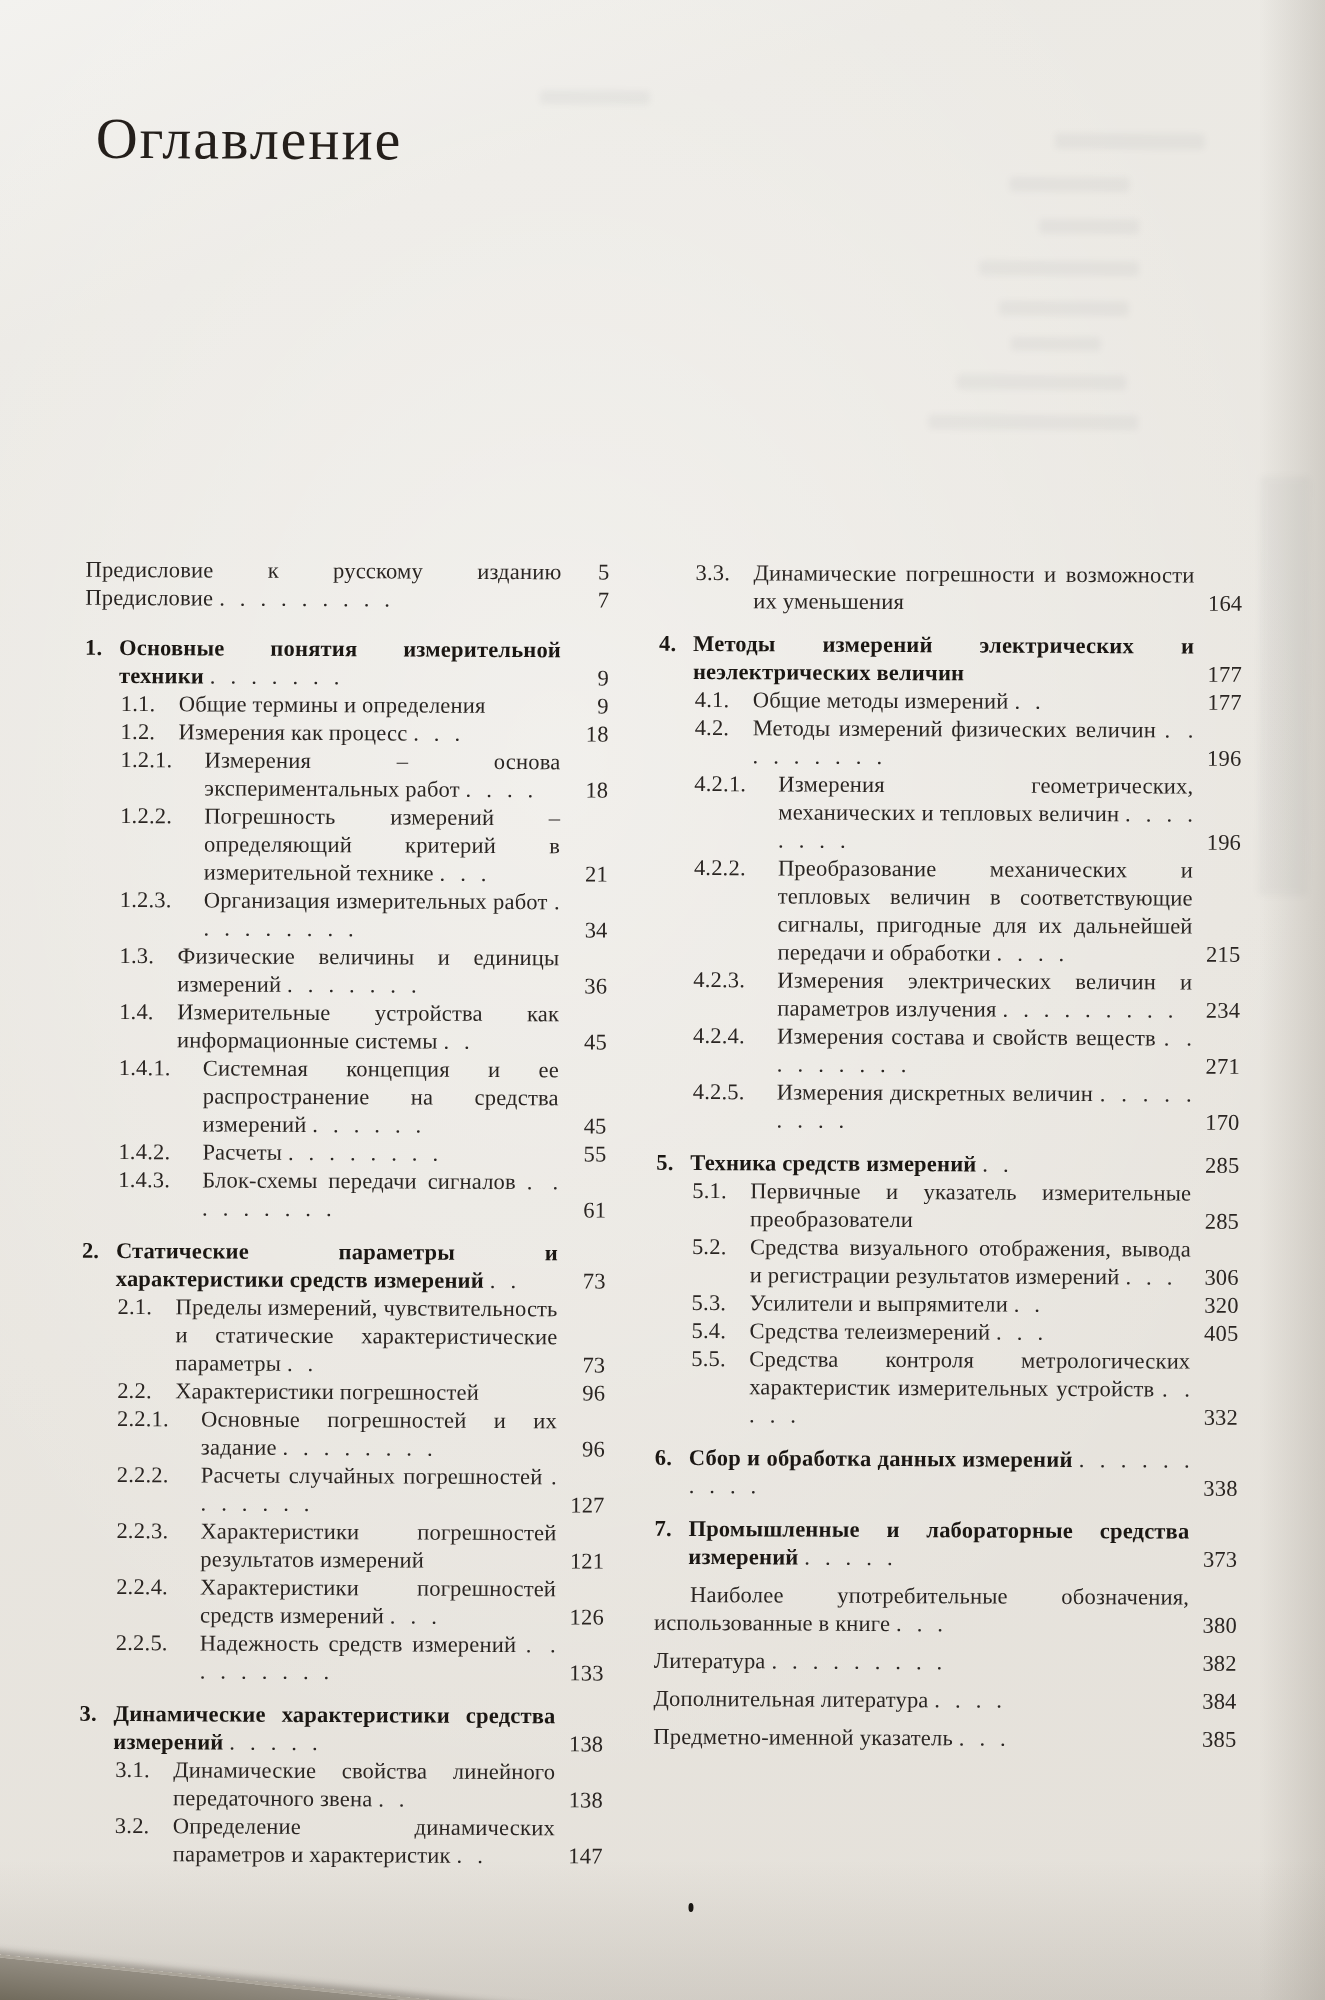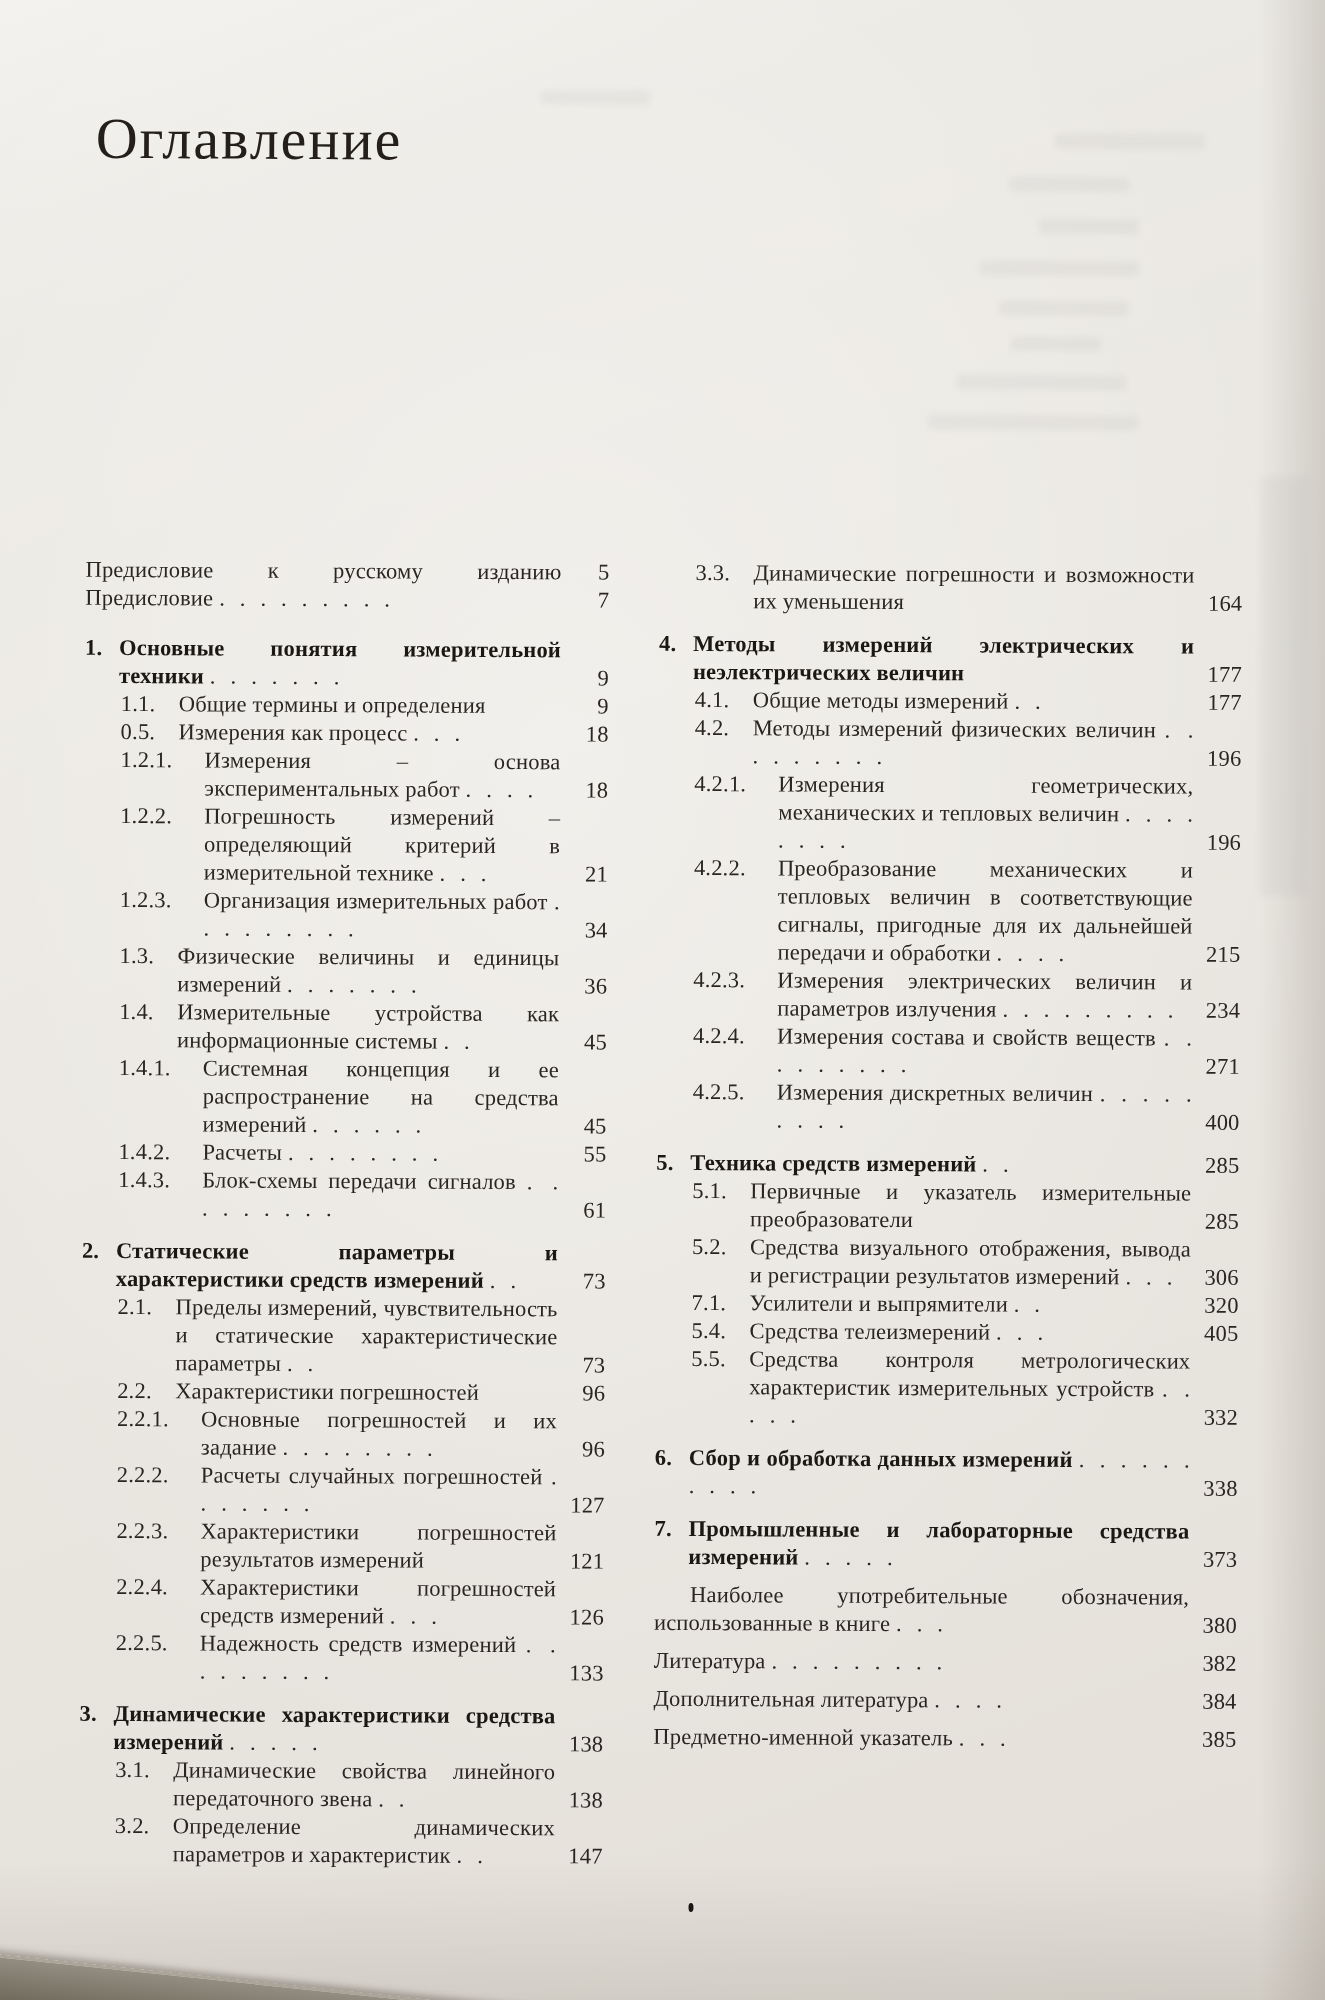--- a/index.html
+++ b/index.html
@@ -109,21 +109,21 @@
         <span class="num">1.</span>
         <span class="txt"><span>Основные понятия измерительной техники</span> <span class="dots"> . . . . . . .</span></span>
         <span class="pg">9</span>
       </div>
       <div class="entry lvl2">
         <span class="num">1.1.</span>
         <span class="txt"><span>Общие термины и определения</span></span>
         <span class="pg">9</span>
       </div>
       <div class="entry lvl2">
-        <span class="num">0.5.</span>
+        <span class="num">1.2.</span>
         <span class="txt"><span>Измерения как процесс</span> <span class="dots"> . . .</span></span>
         <span class="pg">18</span>
       </div>
       <div class="entry lvl3">
         <span class="num">1.2.1.</span>
         <span class="txt"><span>Измерения – основа экспериментальных работ</span> <span class="dots"> . . . .</span></span>
         <span class="pg">18</span>
       </div>
       <div class="entry lvl3">
         <span class="num">1.2.2.</span>
@@ -253,39 +253,39 @@
         <span class="pg">234</span>
       </div>
       <div class="entry lvl3">
         <span class="num">4.2.4.</span>
         <span class="txt"><span>Измерения состава и свойств веществ</span> <span class="dots"> . . . . . . . . .</span></span>
         <span class="pg">271</span>
       </div>
       <div class="entry lvl3">
         <span class="num">4.2.5.</span>
         <span class="txt"><span>Измерения дискретных величин</span> <span class="dots"> . . . . . . . . .</span></span>
-        <span class="pg">400</span>
+        <span class="pg">170</span>
       </div>
       <div class="entry lvl1 bold">
         <span class="num">5.</span>
         <span class="txt"><span>Техника средств измерений</span> <span class="dots"> . .</span></span>
         <span class="pg">285</span>
       </div>
       <div class="entry lvl2">
         <span class="num">5.1.</span>
         <span class="txt"><span>Первичные и указатель измерительные преобразователи</span></span>
         <span class="pg">285</span>
       </div>
       <div class="entry lvl2">
         <span class="num">5.2.</span>
         <span class="txt"><span>Средства визуального отображения, вывода и регистрации результатов измерений</span> <span class="dots"> . . .</span></span>
         <span class="pg">306</span>
       </div>
       <div class="entry lvl2">
-        <span class="num">7.1.</span>
+        <span class="num">5.3.</span>
         <span class="txt"><span>Усилители и выпрямители</span> <span class="dots"> . .</span></span>
         <span class="pg">320</span>
       </div>
       <div class="entry lvl2">
         <span class="num">5.4.</span>
         <span class="txt"><span>Средства телеизмерений</span> <span class="dots"> . . .</span></span>
         <span class="pg">405</span>
       </div>
       <div class="entry lvl2">
         <span class="num">5.5.</span>

